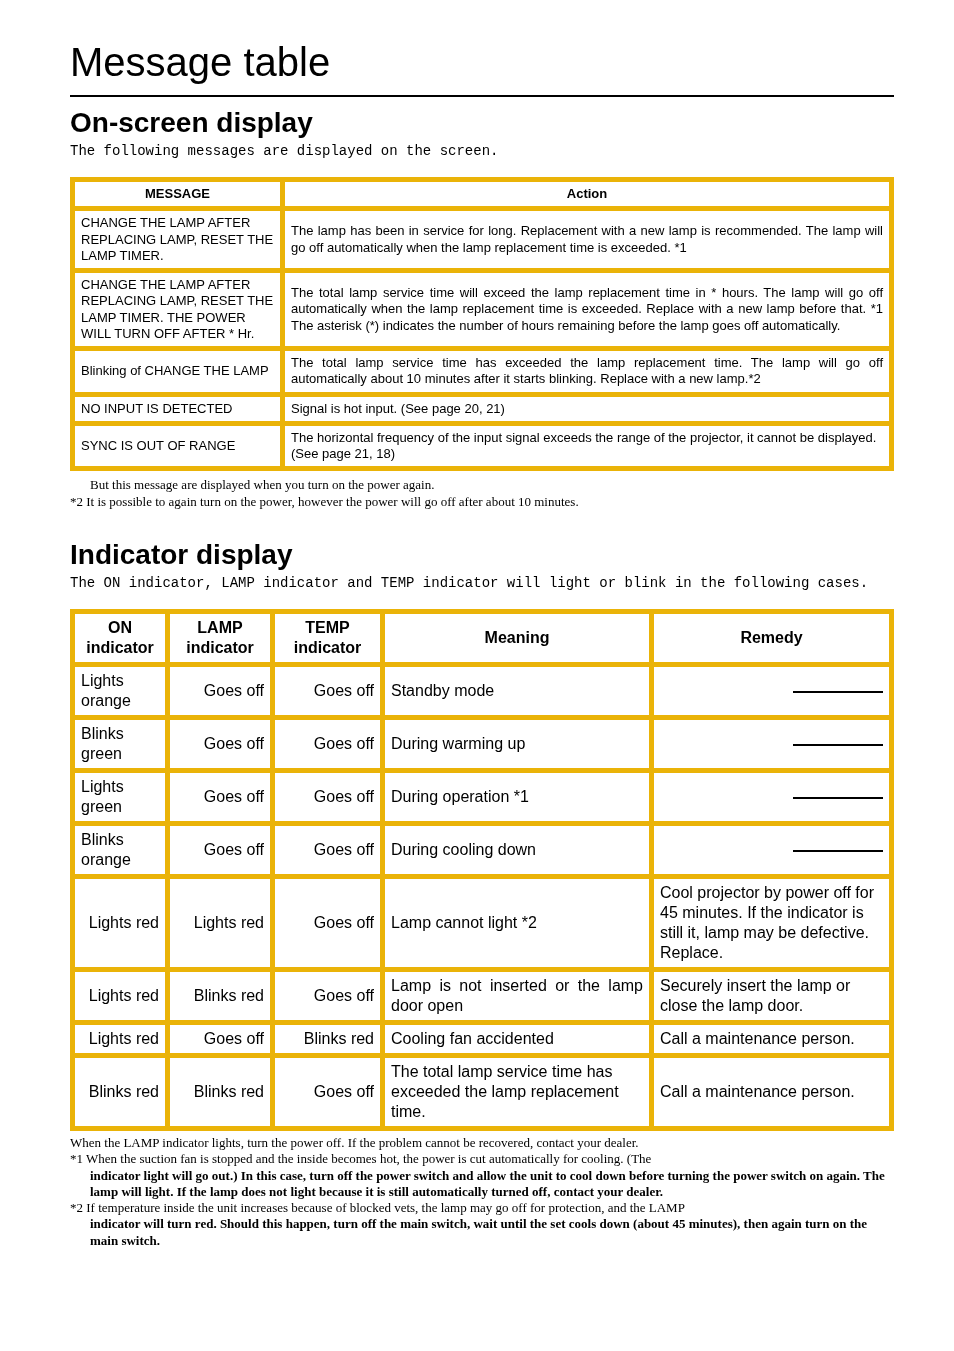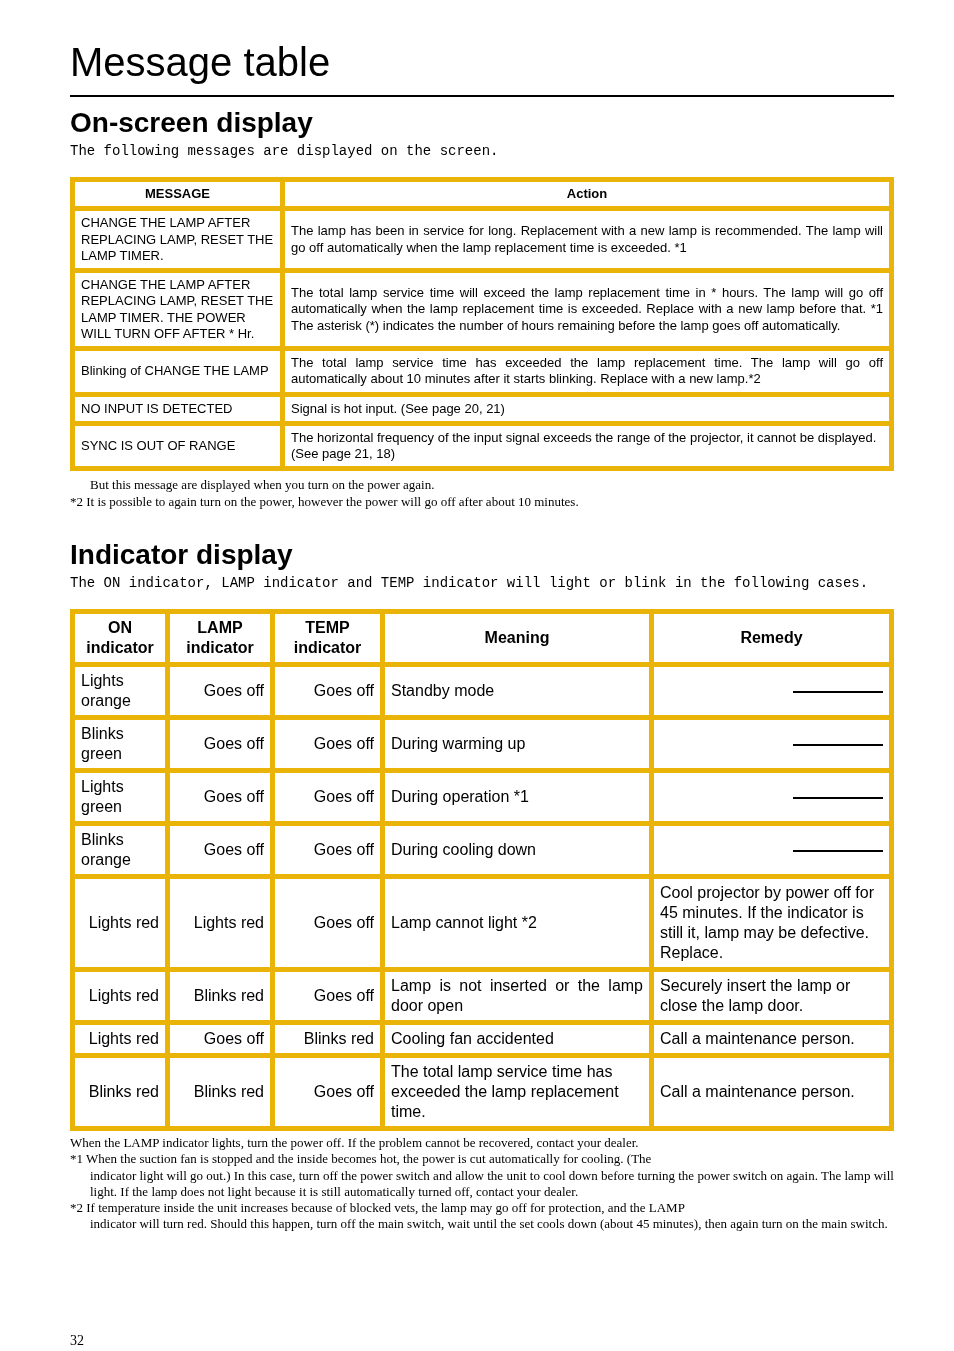--- a/index.html
+++ b/index.html
@@ -75,21 +75,21 @@
     vertical-align: middle;
     margin-left: 50px;
   }
   .footnotes {
     font-family: "Times New Roman", serif;
     font-size: 13px;
     line-height: 1.25;
     margin-top: 4px;
   }
   .footnotes .hang { padding-left: 20px; text-indent: -20px; }
-  .footnotes .cont { padding-left: 20px; }
+  .footnotes .cont { padding-left: 20px; font-weight: bold; }
   .page-num {
     font-family: "Times New Roman", serif;
     font-size: 14px;
     margin-top: 100px;
   }
 </style>
 </head>
 <body>
 
 <h1>Message table</h1>

